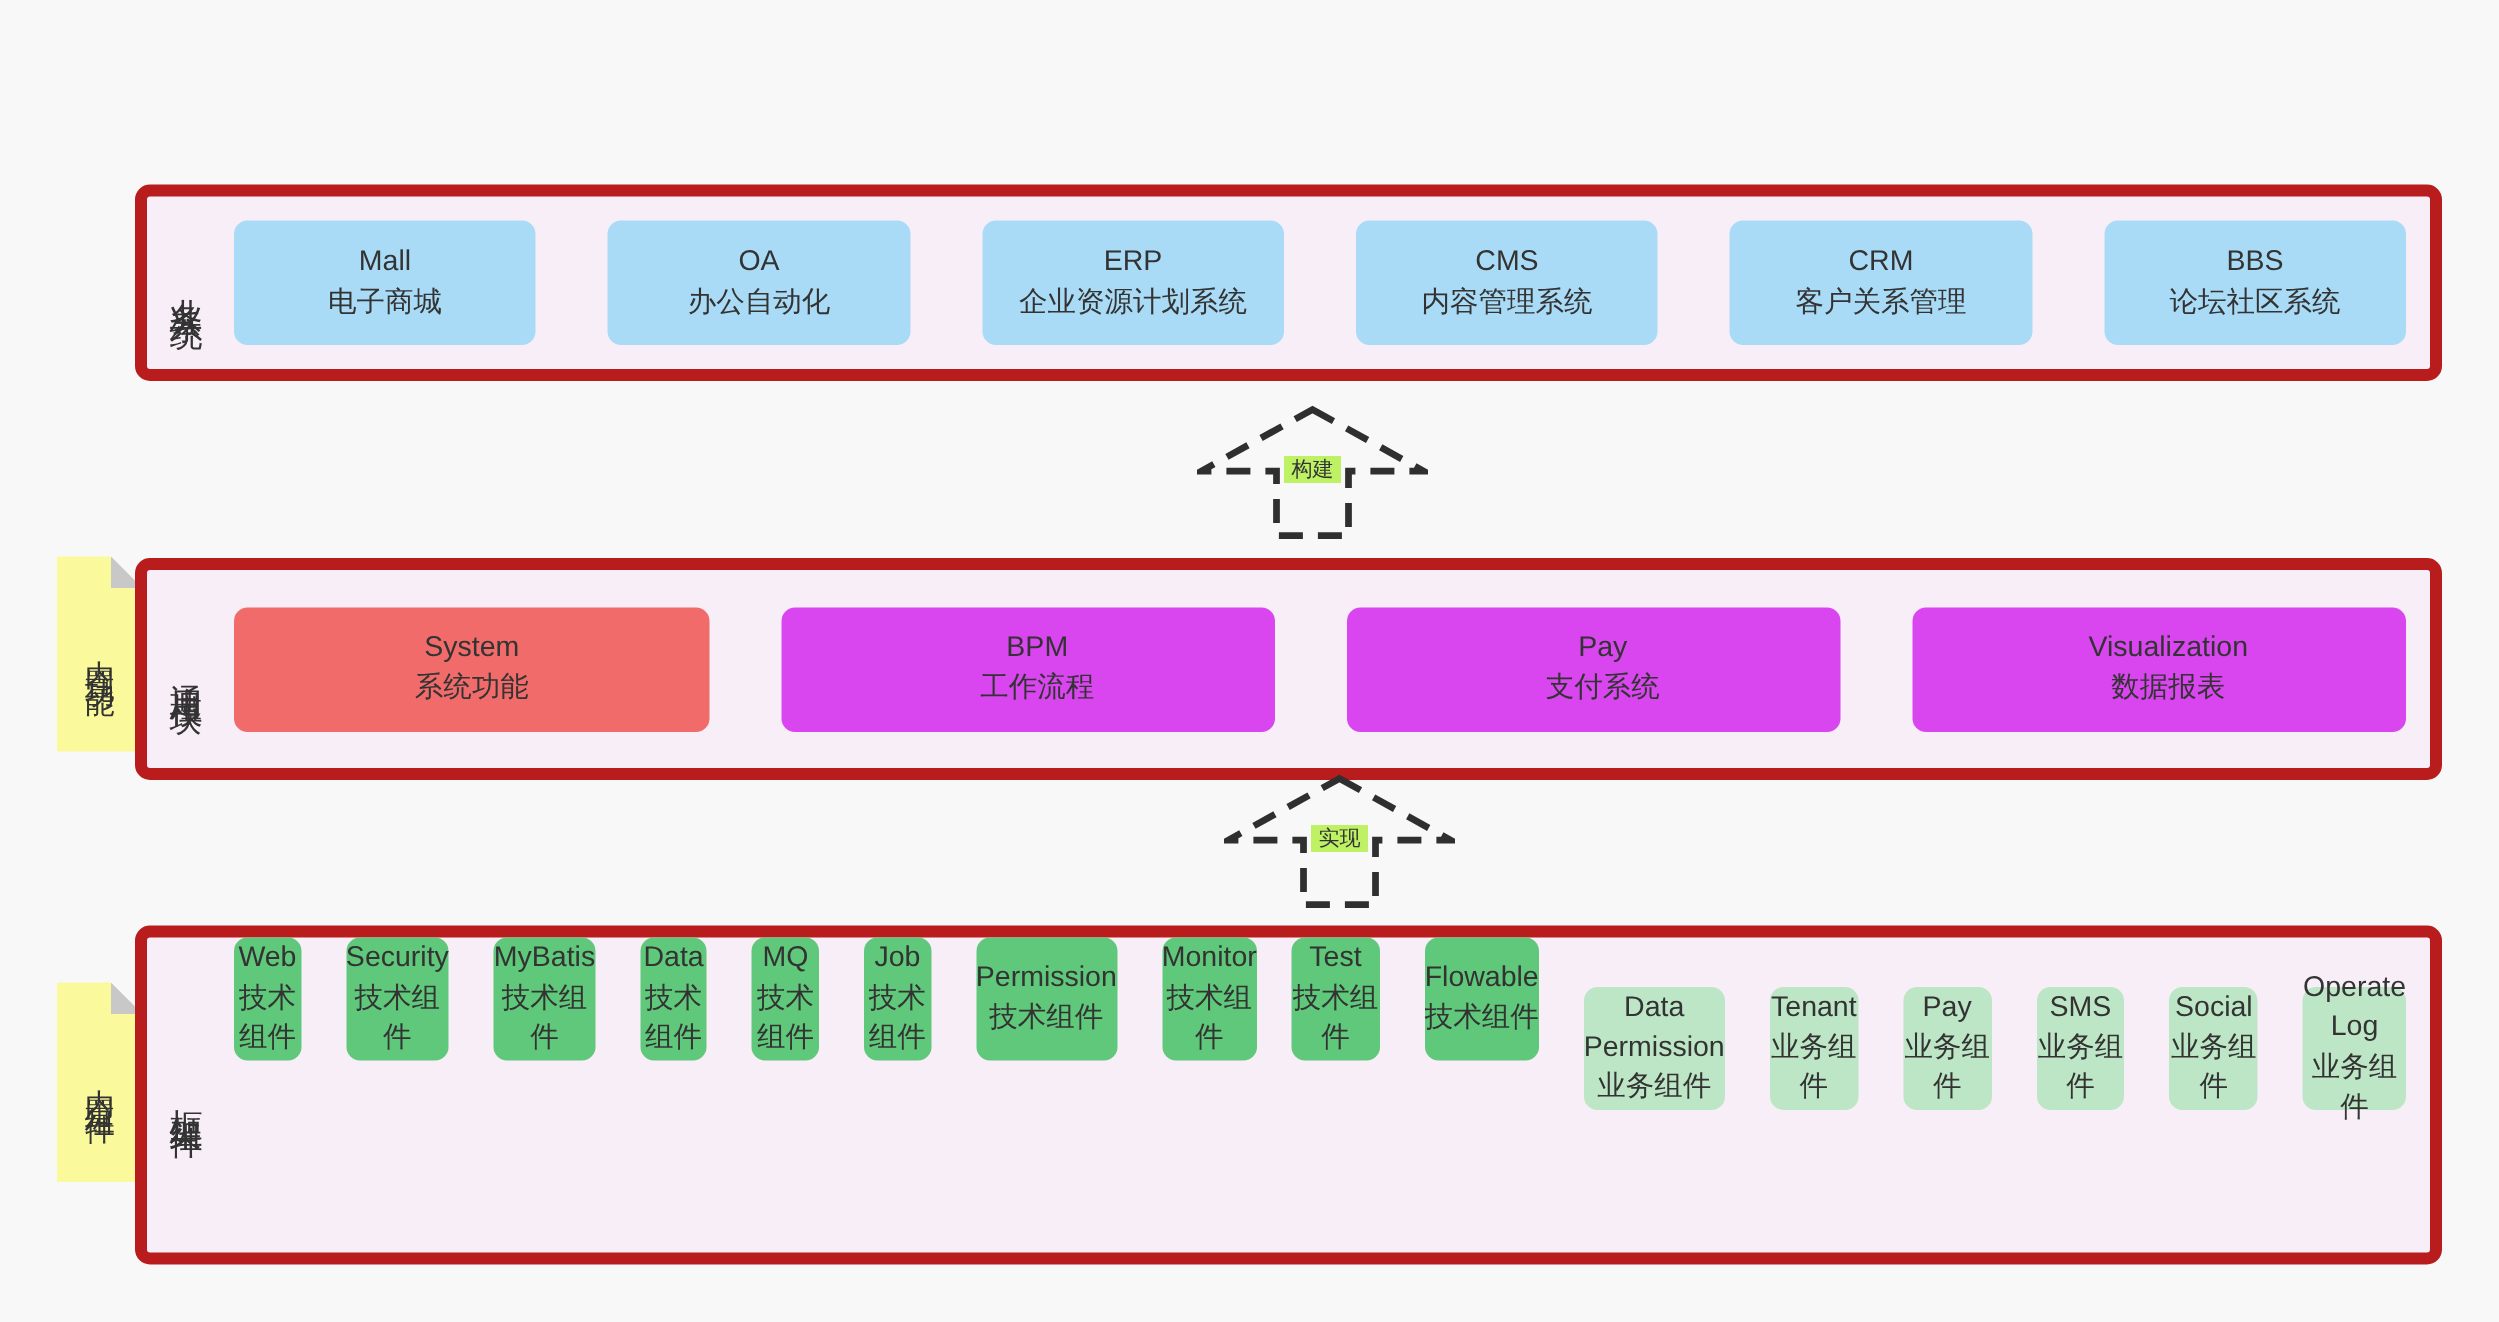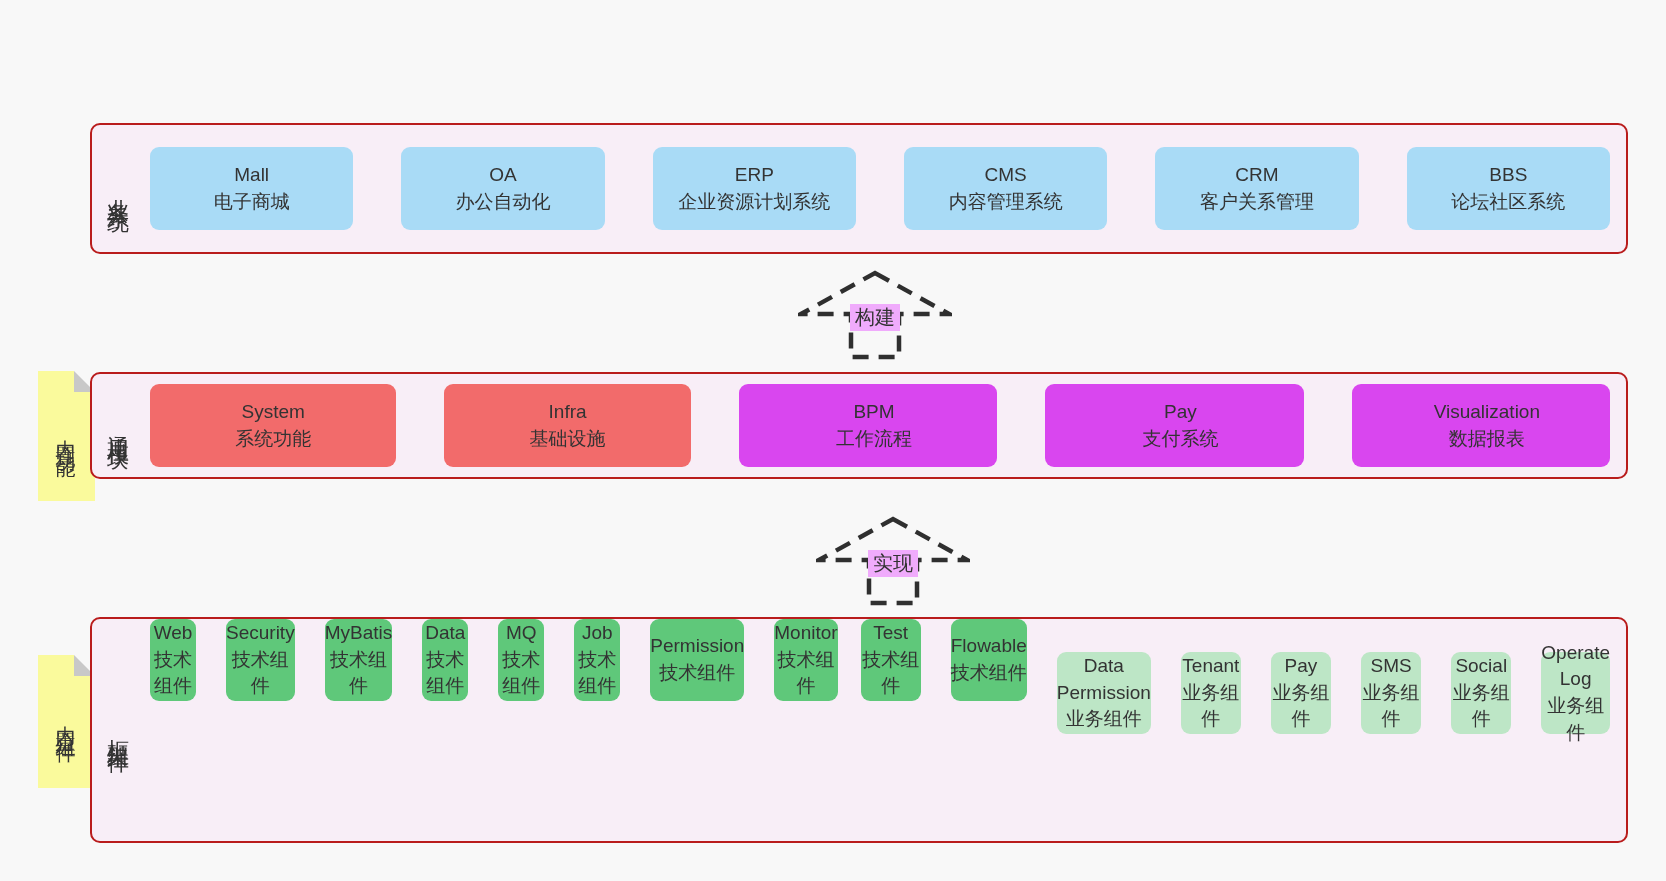--- a/index.html
+++ b/index.html
@@ -25,27 +25,27 @@
   }
   .note-text {
     writing-mode:vertical-rl; text-orientation:upright;
     font-size:20px; letter-spacing:6px; color:#333;
   }
 
   
   .layer {
     position:absolute; left:90px; width:1538px;
     background:#f8eef7;
-    border:2px solid #b91c1c; border-radius:10px;
+    border:8px solid #b91c1c; border-radius:10px;
     box-sizing:border-box;
     display:flex; align-items:stretch;
     z-index:2;
   }
   .layer-business   { top:123px; height:131px; }
-  .layer-modules    { top:372px; height:107px; }
+  .layer-modules    { top:372px; height:148px; }
   .layer-components { top:617px; height:226px; }
 
   .layer-label {
     width:40px; margin-left:6px; flex:0 0 auto;
     display:flex; align-items:center; justify-content:center;
   }
   .layer-label span {
     writing-mode:vertical-rl; text-orientation:upright;
     font-size:22px; letter-spacing:4px; color:#333;
   }
@@ -77,22 +77,22 @@
   .green      { background:#5fc87a; }
   .lightgreen { background:#bde6c6;margin-top:33px; }
 
   
   .arrow { position:absolute; width:154px; height:90px; z-index:3; }
   .arrow svg { display:block; }
   .arrow-1 { left:798px; top:270px; }
   .arrow-2 { left:816px; top:516px; }
   .arrow-label {
     position:absolute; top:34px; left:50%; transform:translateX(-50%);
-    background:#f0abfc; padding:0 5px;
-    font-size:20px; color:#333; white-space:nowrap;
+    background:#bef264; padding:0 5px;
+    font-size:14px; color:#333; white-space:nowrap;
   }
 </style>
 </head>
 <body>
 
 <div class="note" style="top:371px; height:130px;">
   <span class="note-text">内置功能</span>
 </div>
 <div class="note" style="top:655px; height:133px;">
   <span class="note-text">内置组件</span>
@@ -139,24 +139,20 @@
 
 <div class="layer layer-modules">
   <div class="layer-label">
     <span>通用模块</span>
   </div>
   <div class="boxes">
     <div class="box red">
       <span class="t">System</span>
       <span class="s">系统功能</span>
     </div>
-    <div class="box red">
-      <span class="t">Infra</span>
-      <span class="s">基础设施</span>
-    </div>
     <div class="box pink">
       <span class="t">BPM</span>
       <span class="s">工作流程</span>
     </div>
     <div class="box pink">
       <span class="t">Pay</span>
       <span class="s">支付系统</span>
     </div>
     <div class="box pink">
       <span class="t">Visualization</span>

